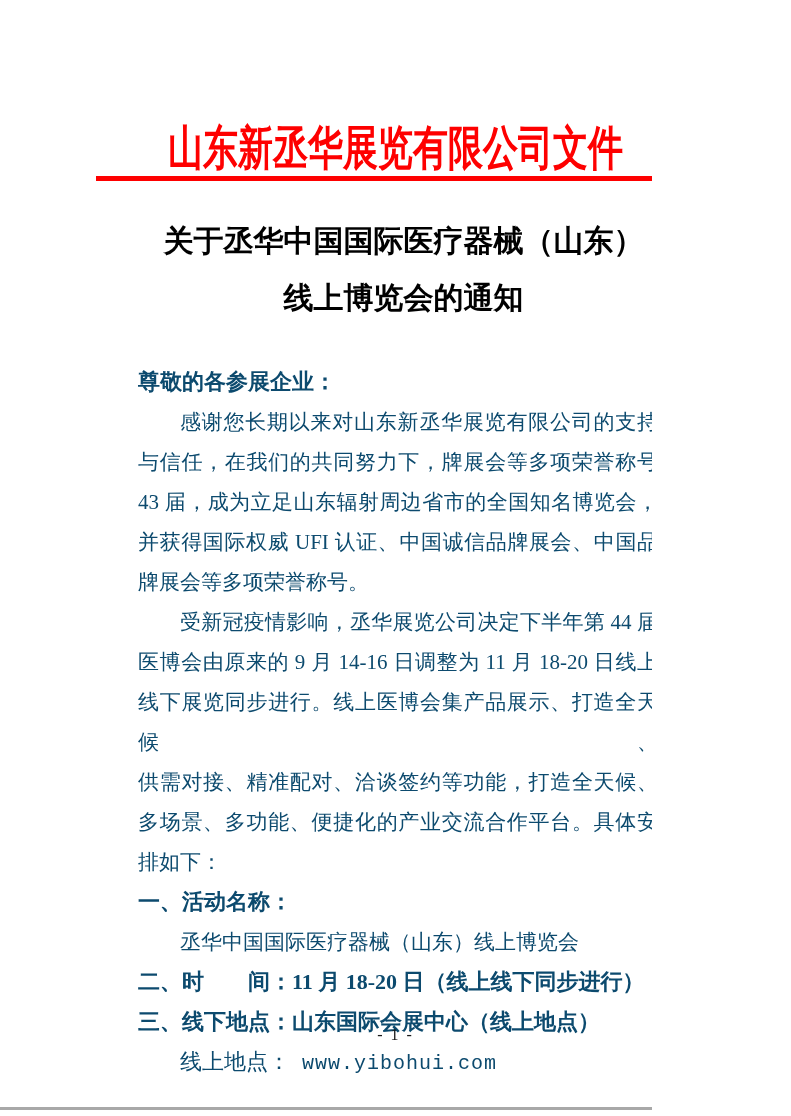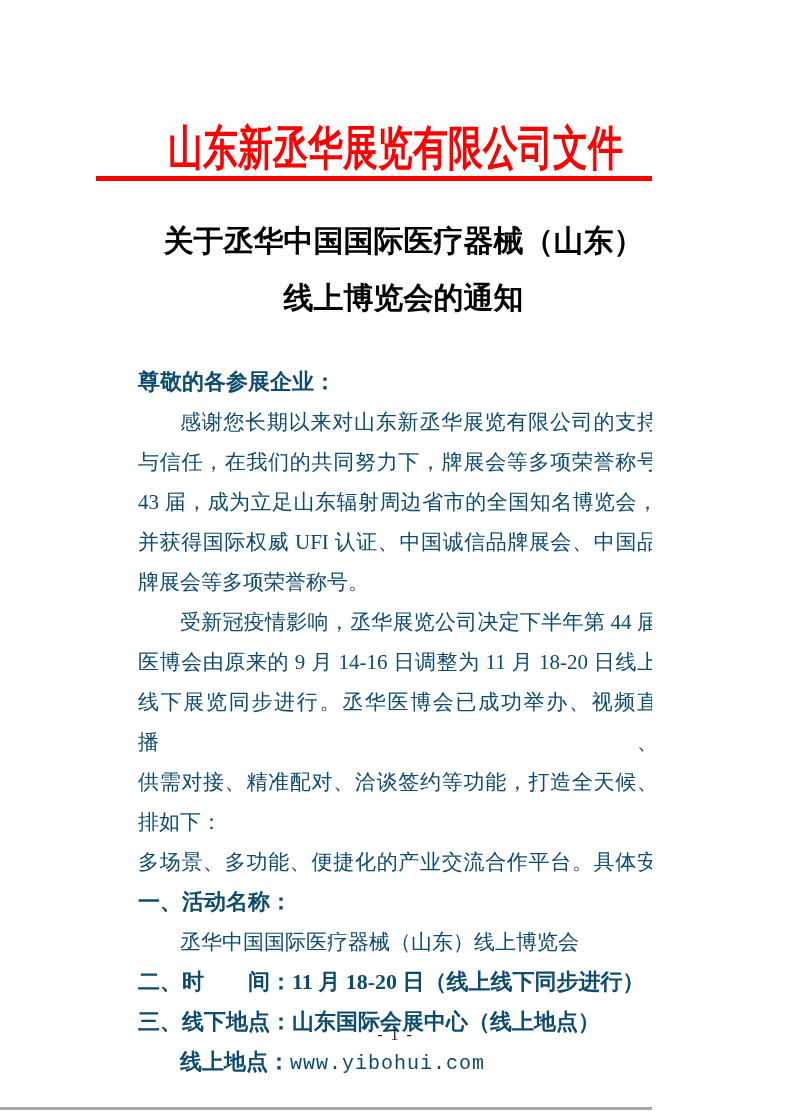--- a/index.html
+++ b/index.html
@@ -55,20 +55,21 @@
     text-align:justify;
     text-align-last:justify;
     text-justify:inter-character;
   }
   .ln.b{font-weight:bold;font-size:22px;}
   .ln.ind{text-indent:2em;}
   .url{
     font-family:"Liberation Mono", monospace;
     font-size:20px;
     letter-spacing:1px;
+    margin-left:12px;
   }
   .page-number{
     position:absolute;top:1026px;left:0;width:791px;
     text-align:center;
     font-family:"Liberation Serif", serif;
     font-size:16px;
     color:#1a1a1a;
     letter-spacing:2px;
   }
   
@@ -97,30 +98,30 @@
 
   <div class="body-col">
     <div class="ln b">尊敬的各参展企业：</div>
     <div class="ln j ind">感谢您长期以来对山东新丞华展览有限公司的支持</div>
     <div class="ln j">与信任，在我们的共同努力下，牌展会等多项荣誉称号</div>
     <div class="ln j">43 届，成为立足山东辐射周边省市的全国知名博览会，</div>
     <div class="ln j">并获得国际权威 UFI 认证、中国诚信品牌展会、中国品</div>
     <div class="ln">牌展会等多项荣誉称号。</div>
     <div class="ln j ind">受新冠疫情影响，丞华展览公司决定下半年第 44 届</div>
     <div class="ln j">医博会由原来的 9 月 14-16 日调整为 11 月 18-20 日线上</div>
-    <div class="ln j">线下展览同步进行。丞华医博会已成功举办、视频直播、</div>
+    <div class="ln j">线下展览同步进行。线上医博会集产品展示、打造全天候、</div>
     <div class="ln j">供需对接、精准配对、洽谈签约等功能，打造全天候、</div>
+    <div class="ln j">多场景、多功能、便捷化的产业交流合作平台。具体安</div>
     <div class="ln">排如下：</div>
-    <div class="ln j">多场景、多功能、便捷化的产业交流合作平台。具体安</div>
     <div class="ln b">一、活动名称：</div>
     <div class="ln ind">丞华中国国际医疗器械（山东）线上博览会</div>
     <div class="ln b">二、时　　间：11 月 18-20 日（线上线下同步进行）</div>
     <div class="ln b">三、线下地点：山东国际会展中心（线上地点）</div>
     <div class="ln ind">
-      <span class="b" style="font-weight:bold;font-size:22px;">线上地点：</span><span class="url">www.yibohui.com</span>
+      <span class="b" style="font-weight:normal;font-size:22px;">线上地点：</span><span class="url">www.yibohui.com</span>
     </div>
   </div>
 
   <div class="page-number">- 1 -</div>
 
   <div class="edge-right"></div>
   <div class="edge-bottom"></div>
 
 </div>
 

